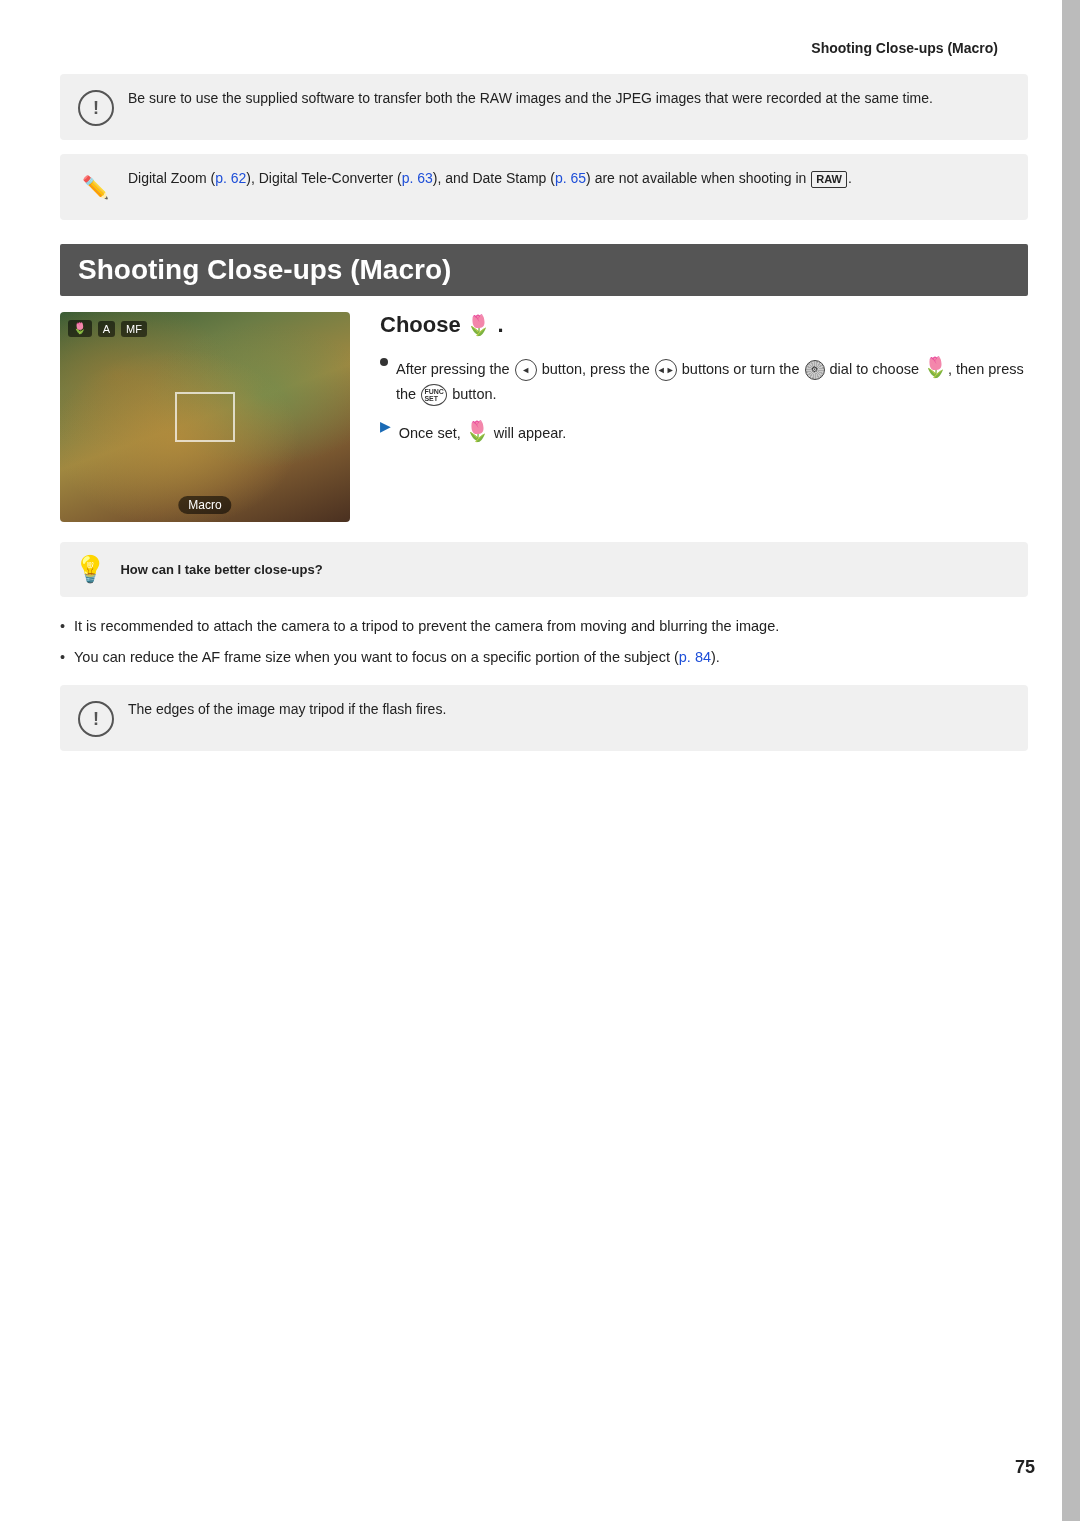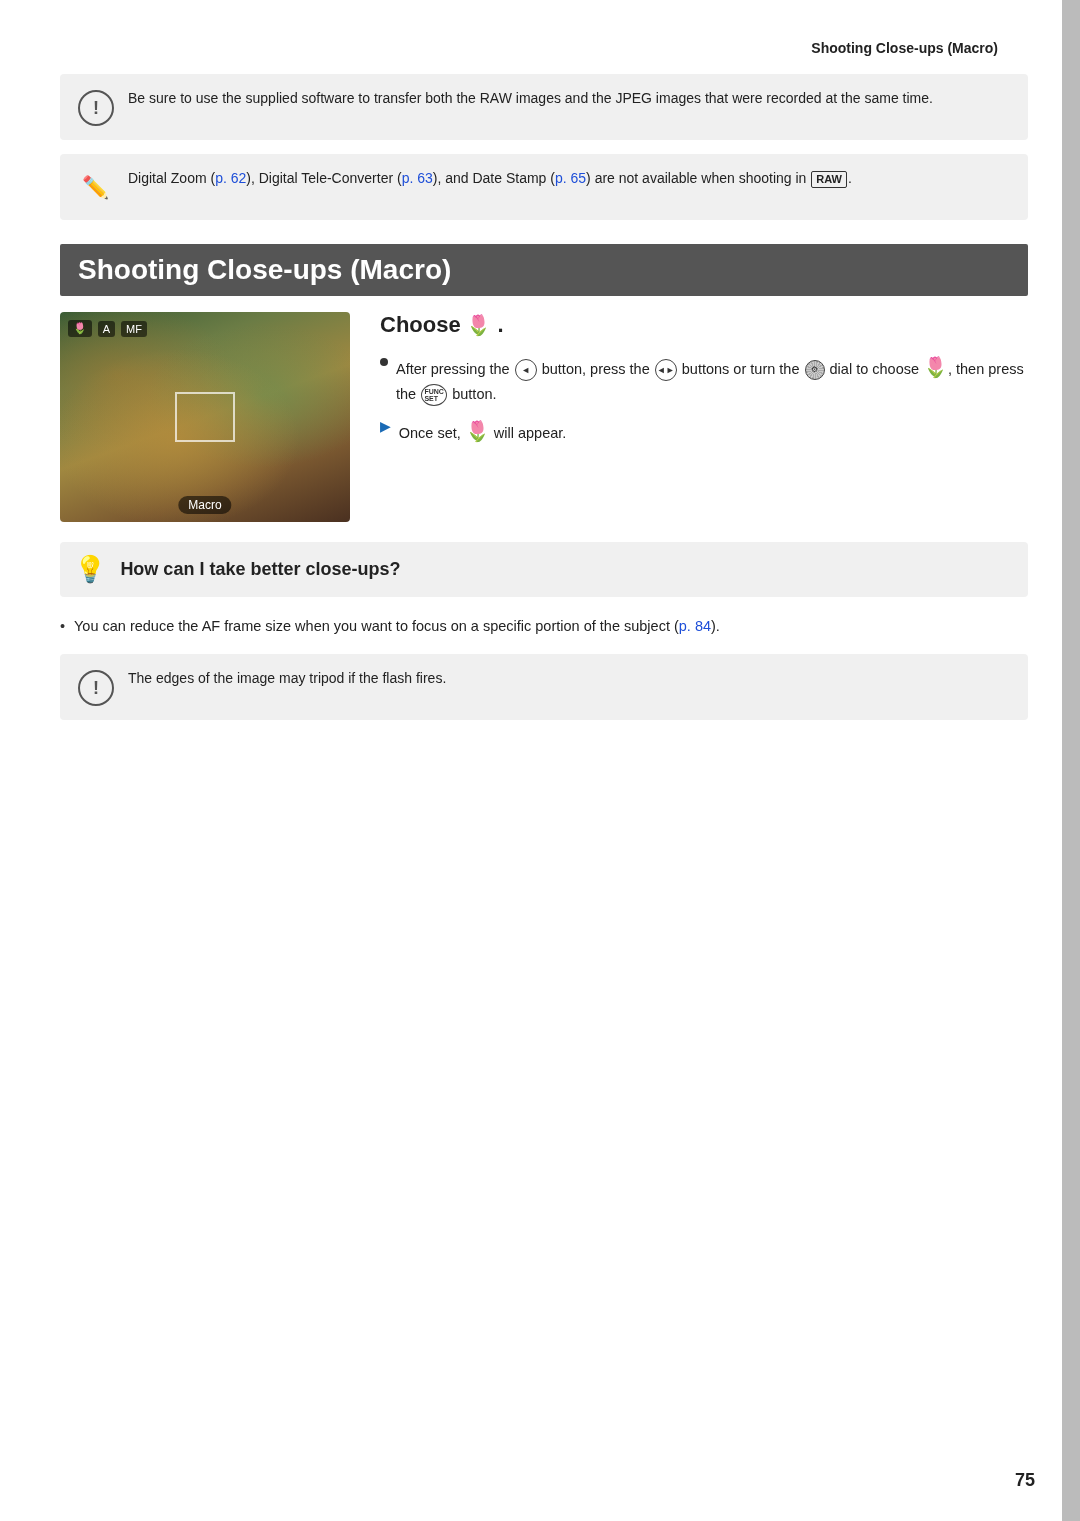--- a/index.html
+++ b/index.html
@@ -244,21 +244,21 @@
       margin: 18px 0;
       display: flex;
       align-items: center;
       gap: 14px;
     }
     .tip-icon {
       font-size: 26px;
       flex-shrink: 0;
     }
     .tip-box h3 {
-      font-size: 18px;
+      font-size: 13px;
       font-weight: bold;
     }
 
     
     .bullet-list {
       margin: 12px 0 16px 0;
     }
     .bullet-list li {
       list-style: none;
       padding-left: 14px;
@@ -270,21 +270,21 @@
     .bullet-list li::before {
       content: '•';
       position: absolute;
       left: 0;
       color: #333;
     }
 
     
     .page-number {
       position: absolute;
-      bottom: 30px;
+      bottom: 43px;
       right: 45px;
       font-size: 18px;
       font-weight: bold;
     }
 
     
     .raw-badge {
       display: inline-block;
       border: 1.5px solid #333;
       border-radius: 2px;
@@ -372,20 +372,23 @@
     </div>
   </div>
 
   <div class="tip-box">
     <div class="tip-icon">💡</div>
     <h3>How can I take better close-ups?</h3>
   </div>
 
   <ul class="bullet-list">
     <li>
+      <span>It is recommended to attach the camera to a tripod to prevent the camera from moving and blurring the image.</span>
+    </li>
+    <li>
       You can reduce the AF frame size when you want to focus on a specific portion of the subject (<span class="link-blue">p. 84</span>).
     </li>
   </ul>
 
   <div class="note-box">
     <div class="icon-circle">!</div>
     <p>The edges of the image may tripod if the flash fires.</p>
   </div>
 
   <div class="page-number">75</div>

